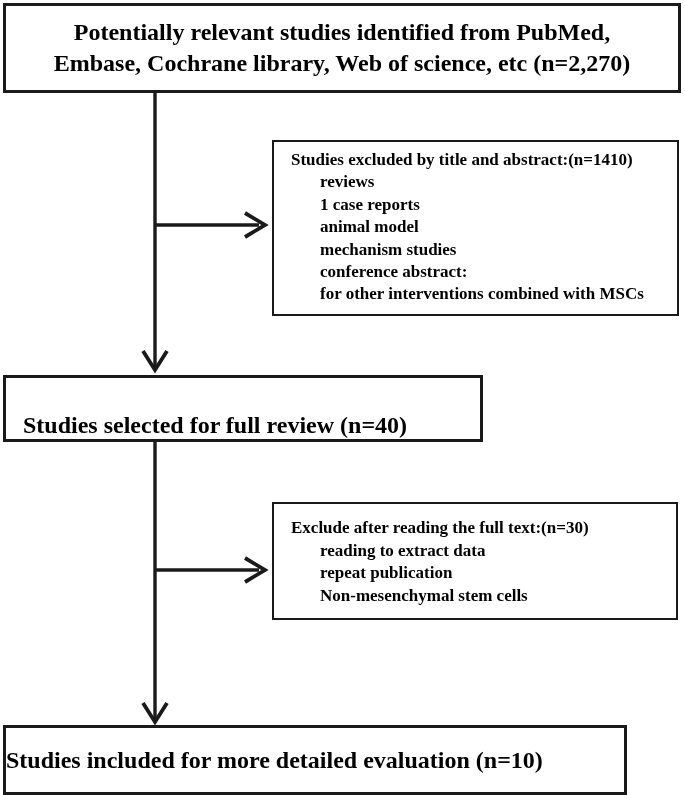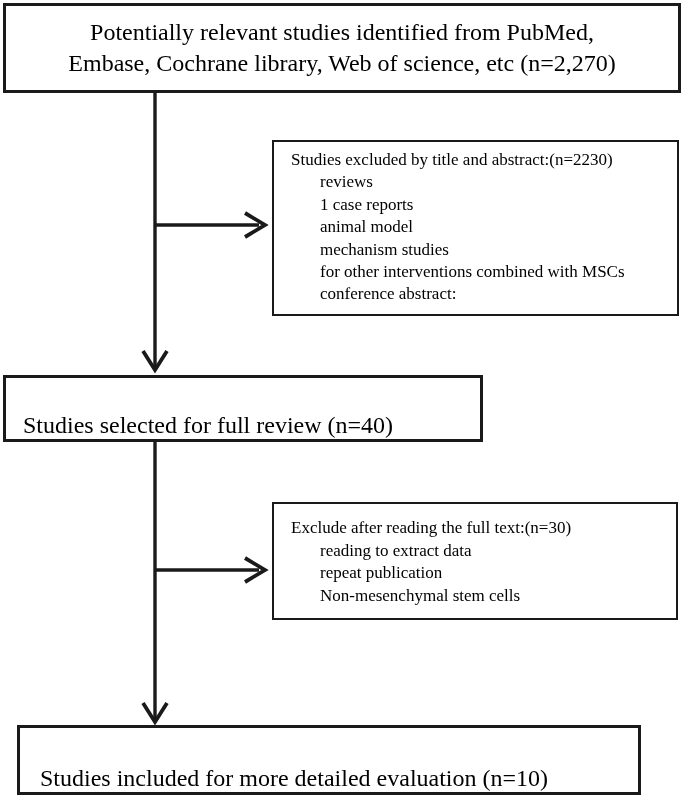--- a/index.html
+++ b/index.html
@@ -8,20 +8,21 @@
     background: #ffffff;
   }
   #canvas {
     position: relative;
     width: 685px;
     height: 795px;
     background: #ffffff;
     font-family: "Liberation Serif", "DejaVu Serif", serif;
     color: #000000;
     overflow: hidden;
+    font-weight: bold;
   }
   .box {
     position: absolute;
     box-sizing: border-box;
     background: #ffffff;
     border: 3px solid #1a1a1a;
     color: #000000;
   }
   
   .box-identified {
@@ -56,24 +57,23 @@
   
   .box-full-review {
     left: 3px; top: 375px;
     width: 480px; height: 67px;
     display: flex; align-items: flex-end;
     padding-left: 17px;
     font-size: 24px;
   }
   
   .box-included {
-    left: 17px; top: 725px;
+    left: 3px; top: 725px;
     width: 624px; height: 70px;
-    display: flex; align-items: flex-end;
-    padding-left: 20px;
+    display: flex; align-items: center;
     font-size: 24px;
   }
   .arrow-layer {
     position: absolute;
     left: 0; top: 0;
     width: 685px; height: 795px;
     pointer-events: none;
   }
   .arrow-layer line, .arrow-layer polyline {
     stroke: #1a1a1a;
@@ -112,27 +112,27 @@
       <polyline points="245,558 265,570 245,582"></polyline>
     </g>
   </svg>
 
   <div class="box box-identified">
     <div>Potentially relevant studies identified from PubMed,</div>
     <div>Embase, Cochrane library, Web of science, etc (n=2,270)</div>
   </div>
 
   <div class="box box-excluded-1">
-    <div>Studies excluded by title and abstract:(n=2230)</div>
+    <div>Studies excluded by title and abstract:(n=1410)</div>
     <div class="excluded-item">reviews</div>
     <div class="excluded-item">1 case reports</div>
     <div class="excluded-item">animal model</div>
     <div class="excluded-item">mechanism studies</div>
+    <div class="excluded-item">conference abstract:</div>
     <div class="excluded-item">for other interventions combined with MSCs</div>
-    <div class="excluded-item">conference abstract:</div>
   </div>
 
   <div class="box box-full-review">
     <div>Studies selected for full review (n=40)</div>
   </div>
 
   <div class="box box-excluded-2">
     <div>Exclude after reading the full text:(n=30)</div>
     <div class="excluded-item">reading to extract data</div>
     <div class="excluded-item">repeat publication</div>

